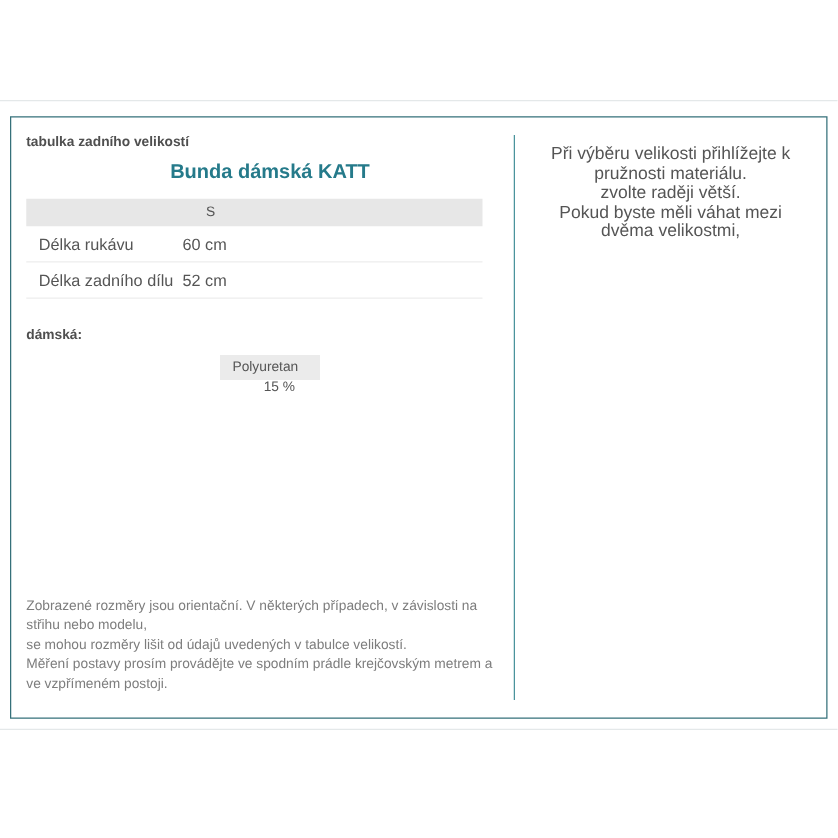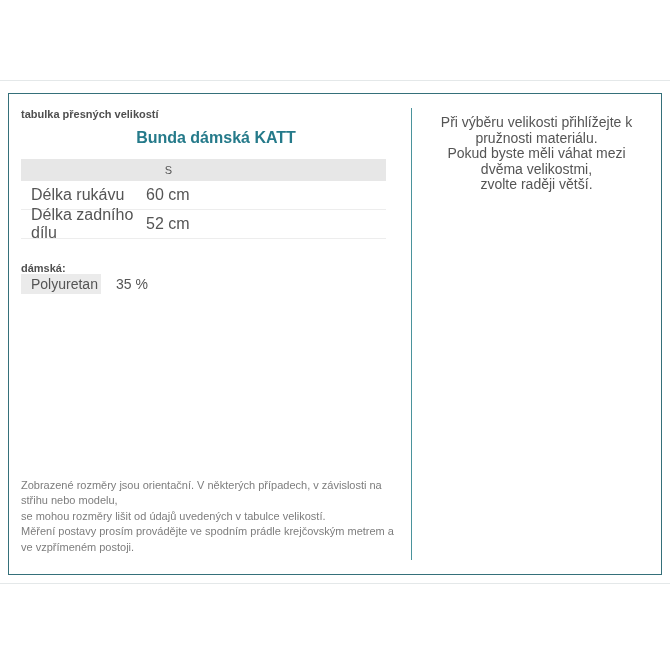--- a/index.html
+++ b/index.html
@@ -17,78 +17,78 @@
   .eyebrow { font-size:11px; font-weight:bold; color:#4f4f4f; line-height:14px; }
   .product-title { font-size:16px; font-weight:bold; color:#257a8a; margin-top:7px; line-height:19px;text-align:center; }
   .section-label { font-size:11px; font-weight:bold; color:#4f4f4f; }
   .sizes-label { margin-top:25px; }
 
   .size-table { width:365px; margin-top:12px; }
   .st-header { height:22px; background:#e7e7e7; position:relative; }
   .st-header .size-cell { position:absolute; left:125px; top:0; width:45px; height:22px;
     line-height:22px; text-align:center; font-size:11px; color:#555555; }
   .st-row { height:29px; border-bottom:1px solid #ededed; display:flex; align-items:center;
-    font-size:16px; color:#555555; }
+    font-size:13px; color:#555555; }
   .st-row .lbl { width:125px; padding-left:10px; }
   .st-row .val { width:60px; }
 
   .composition-label { margin-top:23px; }
-  .comp-row { display:flex; align-items:center; font-size:14px; color:#555555; }
+  .comp-row { margin-top:10px; display:flex; align-items:center; font-size:11px; color:#555555;flex-direction:column; }
   .comp-cell { width:80px; height:20px; line-height:20px; background:#ebebeb; padding-left:10px; }
   .comp-val { margin-left:15px; }
 
   .disclaimer { position:absolute; left:12px; bottom:19px; font-size:11px; color:#7d7d7d;
     line-height:15.5px; width:385px; }
 
   
   .divider { width:1px; background:#4a939c; margin:14px 0 14px 0; }
   .right-col { flex:1; padding:21px 14px 0 14px; text-align:center;
     font-size:14px; color:#555555; line-height:15.5px; }
 </style>
 </head>
 <body>
 
 <div class="hairline top"></div>
 <div class="hairline bottom"></div>
 
 <div class="panel">
 
   <div class="left-col">
-    <div class="eyebrow">tabulka přesných velikostí</div>
+    <div class="eyebrow">tabulka zadního velikostí</div>
     <div class="product-title">Bunda dámská KATT</div>
 
 
     <div class="size-table">
       <div class="st-header">
         <div class="size-cell">S</div>
       </div>
       <div class="st-row">
         <div class="lbl">Délka rukávu</div>
         <div class="val">60 cm</div>
       </div>
       <div class="st-row">
         <div class="lbl">Délka zadního dílu</div>
         <div class="val">52 cm</div>
       </div>
     </div>
 
     <div class="section-label composition-label">dámská:</div>
     <div class="comp-row">
       <div class="comp-cell">Polyuretan</div>
-      <div class="comp-val">35 %</div>
+      <div class="comp-val">15 %</div>
     </div>
 
     <div class="disclaimer">
       <div>Zobrazené rozměry jsou orientační. V některých případech, v závislosti na střihu nebo modelu,</div>
       <div>se mohou rozměry lišit od údajů uvedených v tabulce velikostí.</div>
       <div>Měření postavy prosím provádějte ve spodním prádle krejčovským metrem a ve vzpřímeném postoji.</div>
     </div>
   </div>
 
   <div class="divider"></div>
 
   <div class="right-col">
     <div>Při výběru velikosti přihlížejte k pružnosti materiálu.</div>
+    <div>zvolte raději větší.</div>
     <div>Pokud byste měli váhat mezi dvěma velikostmi,</div>
-    <div>zvolte raději větší.</div>
   </div>
 
 </div>
 
 </body></html>

